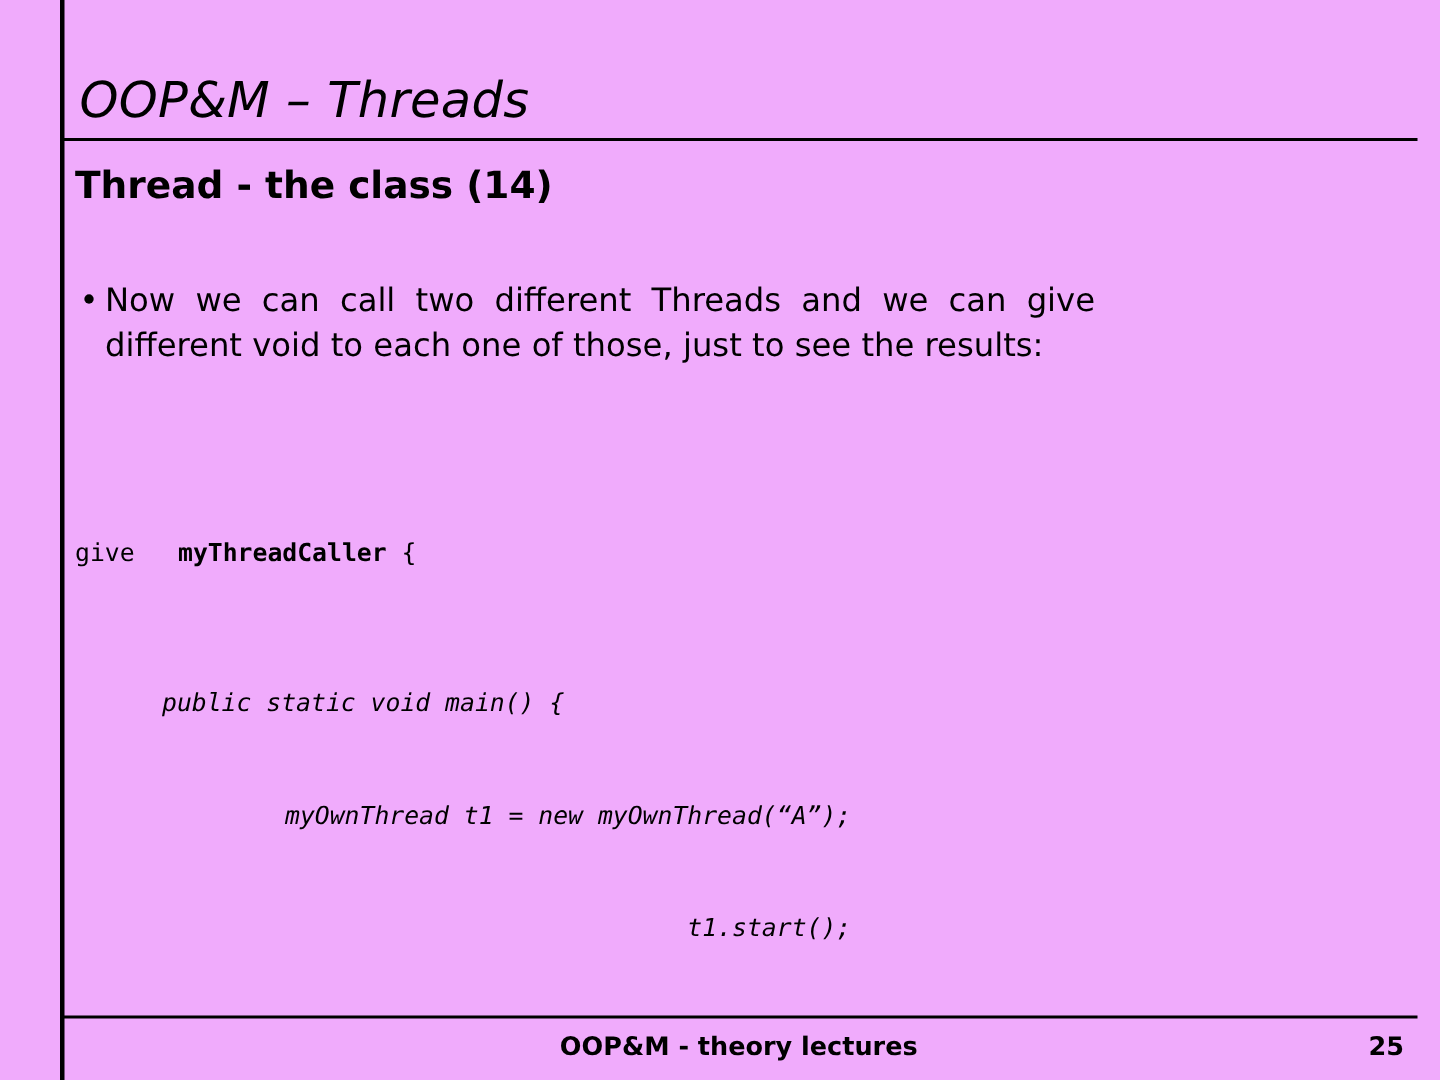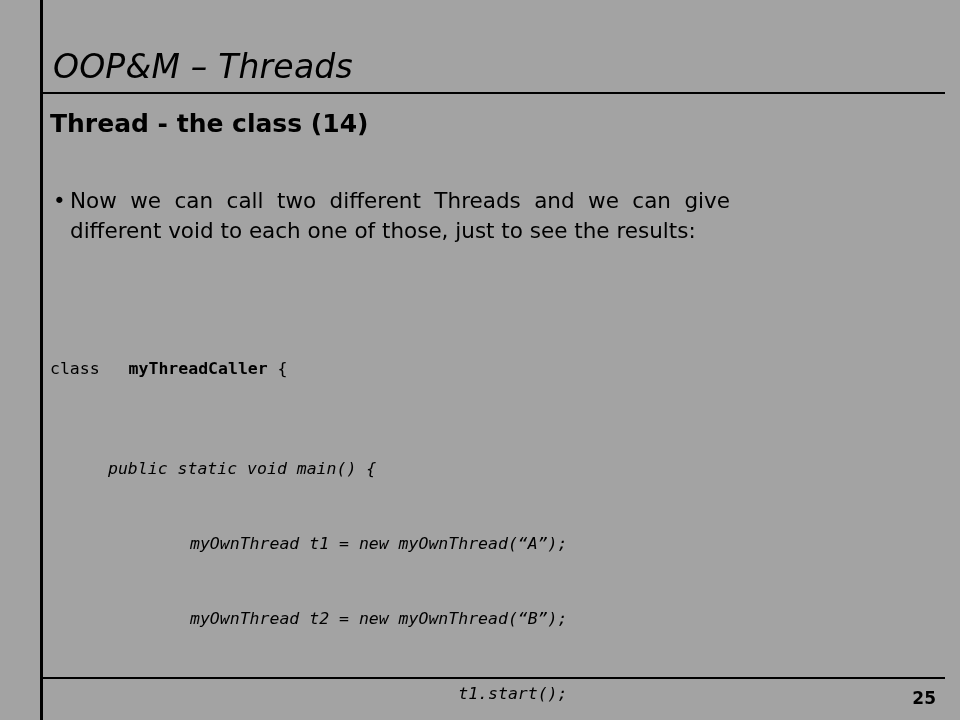--- a/index.html
+++ b/index.html
@@ -12,21 +12,21 @@
     height: 720px;
     overflow: hidden;
     font-family: "DejaVu Sans", sans-serif;
     color: #000000;
   }
 
   .slide {
     position: relative;
     width: 960px;
     height: 720px;
-    background: #a3a3a3;
+    background: #f0abfc;
   }
 
   
   .left-rule {
     position: absolute;
     left: 40px;
     top: 0;
     width: 3px;
     height: 720px;
     background: #000000;
@@ -162,30 +162,30 @@
 
   <div class="subtitle">Thread - the class (14)</div>
 
   <div class="body-area">
     <div class="bullet">
       <span class="dot">•</span><span>Now we can call two different Threads and we can give different void to each one of those, just to see the results:</span>
     </div>
   </div>
 
   <div class="code-block">
-    <div class="code-line lvl0"><span class="code-kw">class </span><span class="code-bold">myThreadCaller</span><span class="code-kw"> {</span></div>
+    <div class="code-line lvl0"><span class="code-kw">give </span><span class="code-bold">myThreadCaller</span><span class="code-kw"> {</span></div>
 
     <div class="code-line lvl1 code-italic">public static void main() {</div>
     <div class="code-line lvl2 code-italic">myOwnThread t1 = new myOwnThread(“A”);</div>
-    <div class="code-line lvl2 code-italic">myOwnThread t2 = new myOwnThread(“B”);</div>
     <div class="code-line lvl2 code-italic">t1.start();</div>
     
     
     
   </div>
 
   <div class="footer-rule"></div>
 
   <div class="footer">
+    <div class="footer-text">OOP&amp;M - theory lectures</div>
     <div class="footer-page">25</div>
   </div>
 
 </div>
 
 </body></html>

